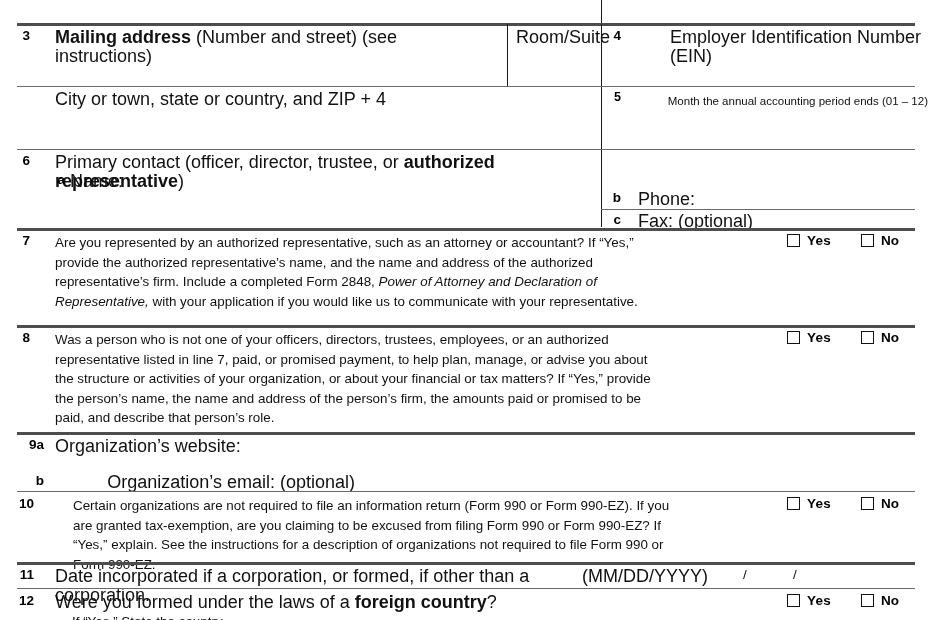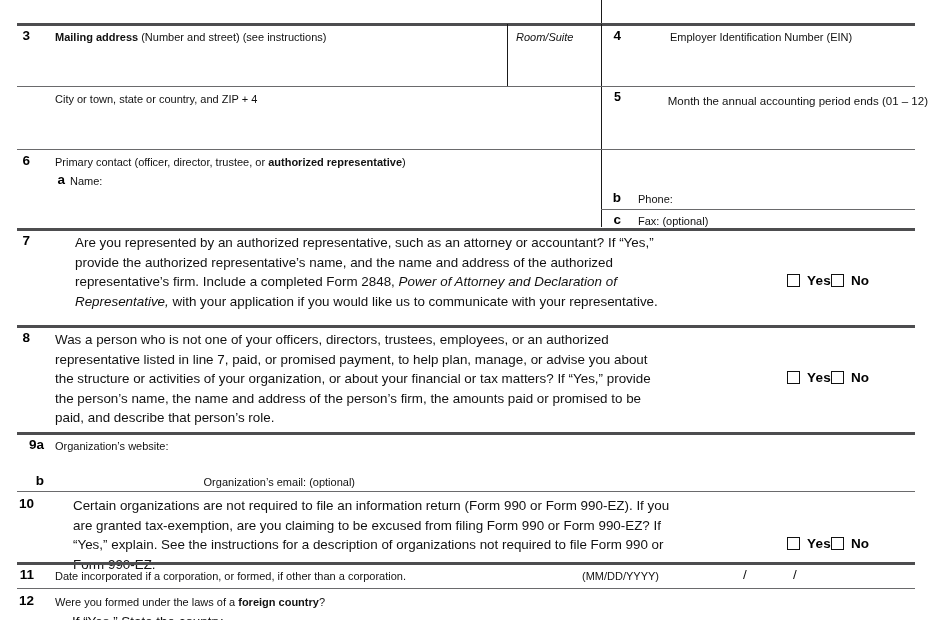--- a/index.html
+++ b/index.html
@@ -43,21 +43,21 @@
     position: absolute;
     font-size: 13.5px;
     font-weight: bold;
     color: #000;
     text-align: right;
   }
   .num.small { font-size: 12.5px; }
 
   .txt {
     position: absolute;
-    font-size: 11px;
+    font-size: 18px;
     line-height: 19px;
     color: #111;
   }
   .txt.tiny { font-size: 11.5px; text-align: right; }
   .txt b { font-weight: bold; }
 
   
   .qtext {
     position: absolute;
     font-size: 13.4px;
@@ -65,21 +65,21 @@
     text-align: justify;
     color: #111;
   }
   .qtext .lastline { text-align: left; }
 
   
   .ckgroup {
     position: absolute;
     display: flex;
     align-items: center;
-    margin-top: 40px;
+    gap: 30px;
   }
   .ckopt {
     display: flex;
     align-items: center;
     gap: 7px;
   }
   .ckbox {
     width: 13px;
     height: 13px;
     border: 1.6px solid #111;
@@ -115,21 +115,21 @@
 
   <div class="vrule" style="left:601px; top:0px; height:24px;"></div>
   <div class="rule thick" style="top:23px;"></div>
 
   <div class="num" style="left:14px; top:28px; width:16px;">3</div>
   <div class="txt" style="left:55px; top:28px; width:440px;">
     <b>Mailing address</b><span> (Number and street) (see instructions)</span>
   </div>
 
   <div class="vrule" style="left:507px; top:24px; height:62px;"></div>
-  <div class="txt" style="left:516px; top:28px; width:85px;font-style:italic;">Room/Suite</div>
+  <div class="txt" style="left:516px; top:28px; width:85px;">Room/Suite</div>
 
   <div class="vrule" style="left:601px; top:24px; height:62px;"></div>
   <div class="num" style="left:609px; top:28px; width:12px;">4</div>
   <div class="txt" style="left:670px; top:28px; width:280px;">Employer Identification Number (EIN)</div>
 
   <div style="position:absolute;left:55px;top:48px;width:440px;height:36px;"></div>
   <div style="position:absolute;left:516px;top:48px;width:80px;height:36px;"></div>
   <div style="position:absolute;left:638px;top:48px;width:272px;height:36px;"></div>
 
   <div class="rule thin" style="top:86px;"></div>
@@ -161,21 +161,21 @@
 
   <div class="rule thin" style="left:601px; width:314px; top:209px;"></div>
 
   <div class="num" style="left:609px; top:212px; width:12px;">c</div>
   <div class="txt" style="left:638px; top:212px; width:200px;">Fax: (optional)</div>
   <div style="position:absolute;left:740px;top:212px;width:170px;height:18px;"></div>
 
   <div class="rule thick" style="top:228px;"></div>
 
   <div class="num" style="left:14px; top:233px; width:16px;">7</div>
-  <div class="qtext" style="left:55px; top:233px; width:700px;margin-left:20px;">
+  <div class="qtext" style="left:55px; top:233px; width:700px;">
     <div>Are you represented by an authorized representative, such as an attorney or accountant? If “Yes,”</div>
     <div>provide the authorized representative’s name, and the name and address of the authorized</div>
     <div>
       <span>representative’s firm. Include a completed Form 2848, </span><i>Power of Attorney and Declaration of</i>
     </div>
     <div class="lastline">
       <i>Representative,</i><span> with your application if you would like us to communicate with your representative.</span>
     </div>
   </div>
 

